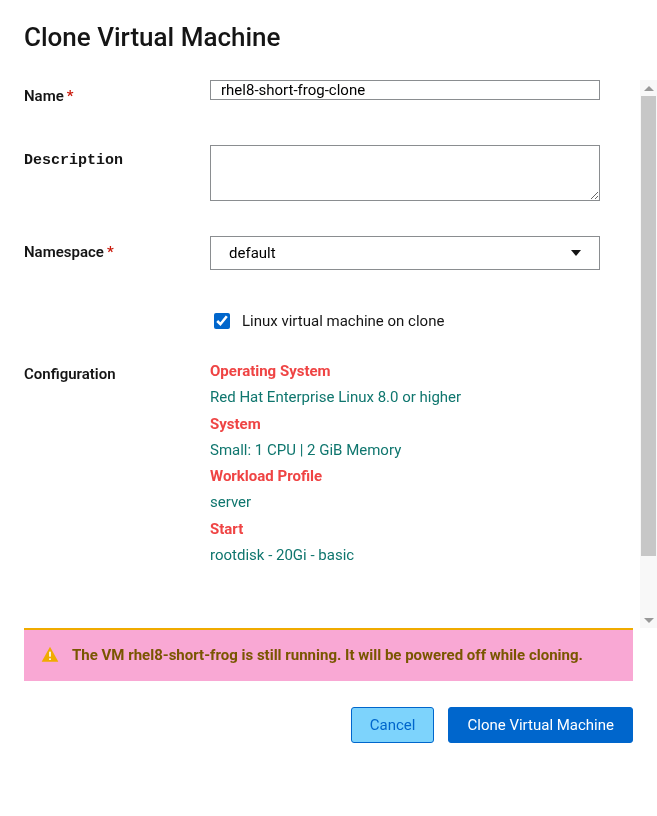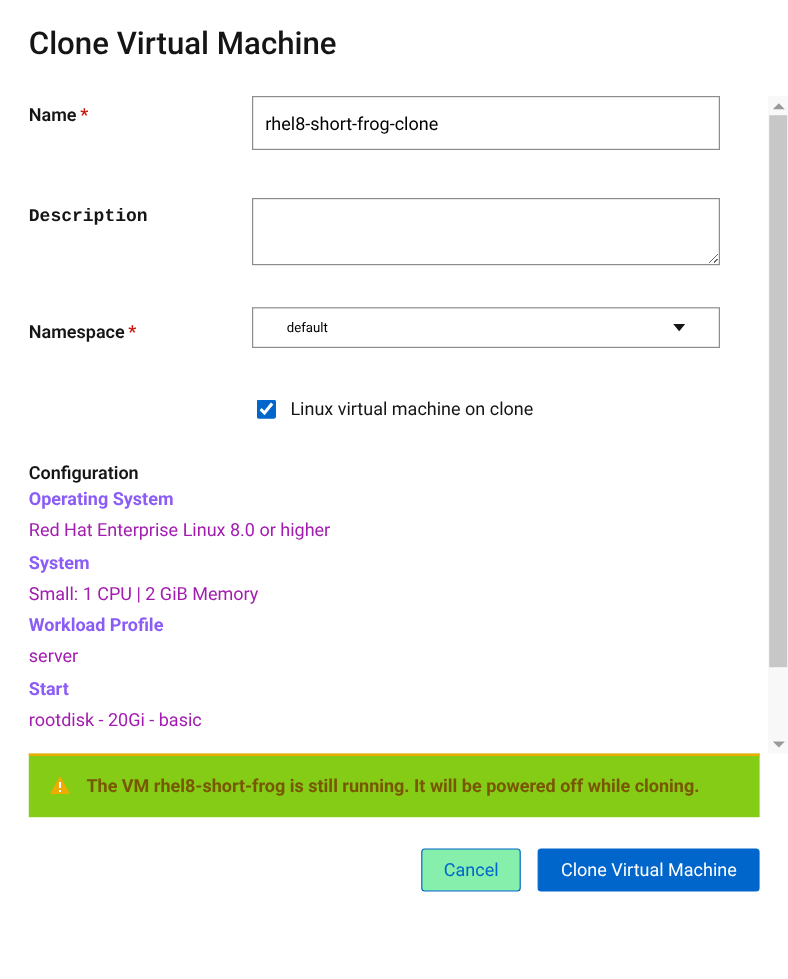--- a/index.html
+++ b/index.html
@@ -36,21 +36,21 @@
     flex-shrink: 0;
     font-weight: 600;
     font-size: 15px;
     color: #151515;
     padding-top: 7px;
   }
   .req { color: #c9190b; margin-left: 3px; }
   .form-control-wrap { flex: 1; max-width: 390px; }
   input[type="text"].text-input {
     width: 100%;
-    height: 45px;
+    height: 20px;
     border: 1px solid #8a8d90;
     border-bottom: 1px solid #8a8d90;
     padding: 4px 10px;
     font-size: 15px;
     font-family: inherit;
     background: #fff;
   }
   textarea.text-area {
     width: 100%;
     height: 56px;
@@ -64,22 +64,22 @@
   .select-wrap {
     position: relative;
     width: 100%;
   }
   .select-btn {
     width: 100%;
     height: 34px;
     border: 1px solid #8a8d90;
     background: #fff;
     text-align: left;
-    padding: 4px 28px;
-    font-size: 11px;
+    padding: 4px 18px;
+    font-size: 15px;
     font-family: inherit;
     display: flex;
     align-items: center;
     justify-content: space-between;
     cursor: pointer;
   }
   .caret {
     width: 0; height: 0;
     border-left: 5px solid transparent;
     border-right: 5px solid transparent;
@@ -92,33 +92,33 @@
     margin-bottom: 30px;
   }
   .checkbox-row input[type="checkbox"] {
     width: 16px; height: 16px;
     accent-color: #0066cc;
     margin-right: 12px;
   }
   .config-block { line-height: 1.75; }
   .config-heading {
     font-weight: 700;
-    color: #8b5cf6;
+    color: #ef4444;
     font-size: 15px;
   }
   .config-value {
-    color: #a21caf;
+    color: #0f766e;
     font-size: 15px;
   }
   .footer {
     padding: 0 24px 22px 24px;
   }
   .alert {
     border-top: 2px solid #f0ab00;
-    background: #84cc16;
+    background: #f9a8d4;
     padding: 14px 16px;
     display: flex;
     margin-bottom: 26px;
   }
   .alert-icon {
     width: 20px; height: 20px;
     flex-shrink: 0;
     margin-right: 12px;
     margin-top: 1px;
   }
@@ -134,21 +134,21 @@
     gap: 14px;
   }
   .btn {
     font-family: inherit;
     font-size: 15px;
     padding: 8px 18px;
     border-radius: 3px;
     cursor: pointer;
   }
   .btn-secondary {
-    background: #86efac;
+    background: #7dd3fc;
     border: 1px solid #0066cc;
     color: #0066cc;
   }
   .btn-primary {
     background: #0066cc;
     border: 1px solid #0066cc;
     color: #fff;
   }
   .scroll-area {
     position: absolute;
@@ -188,21 +188,21 @@
     </div>
   </div>
 
   <div class="form-row" style="margin-bottom:30px;font-family:Liberation Mono, monospace;">
     <div class="form-label">Description</div>
     <div class="form-control-wrap">
       <textarea class="text-area" style=""></textarea>
     </div>
   </div>
 
-  <div class="form-row" style="align-items:center;">
+  <div class="form-row" style="">
     <div class="form-label">
       <span>Namespace</span><span class="req">*</span>
     </div>
     <div class="form-control-wrap">
       <div class="select-wrap">
         <button class="select-btn">
           <span>default</span>
           <span class="caret"></span>
         </button>
       </div>
@@ -212,21 +212,21 @@
   <div class="form-row" style="margin-bottom:26px;">
     <div class="form-label"></div>
     <div class="form-control-wrap">
       <div class="checkbox-row" style="margin:0;">
         <input type="checkbox" checked="" style="">
         <span>Linux virtual machine on clone</span>
       </div>
     </div>
   </div>
 
-  <div class="form-row" style="margin-bottom:0;flex-direction:column;">
+  <div class="form-row" style="margin-bottom:0;">
     <div class="form-label">Configuration</div>
     <div class="form-control-wrap config-block">
       <div class="config-heading">Operating System</div>
       <div class="config-value">Red Hat Enterprise Linux 8.0 or higher</div>
       <div class="config-heading">System</div>
       <div class="config-value">Small: 1 CPU | 2 GiB Memory</div>
       <div class="config-heading">Workload Profile</div>
       <div class="config-value">server</div>
       <div class="config-heading">Start</div>
       <div class="config-value">rootdisk - 20Gi - basic</div>

